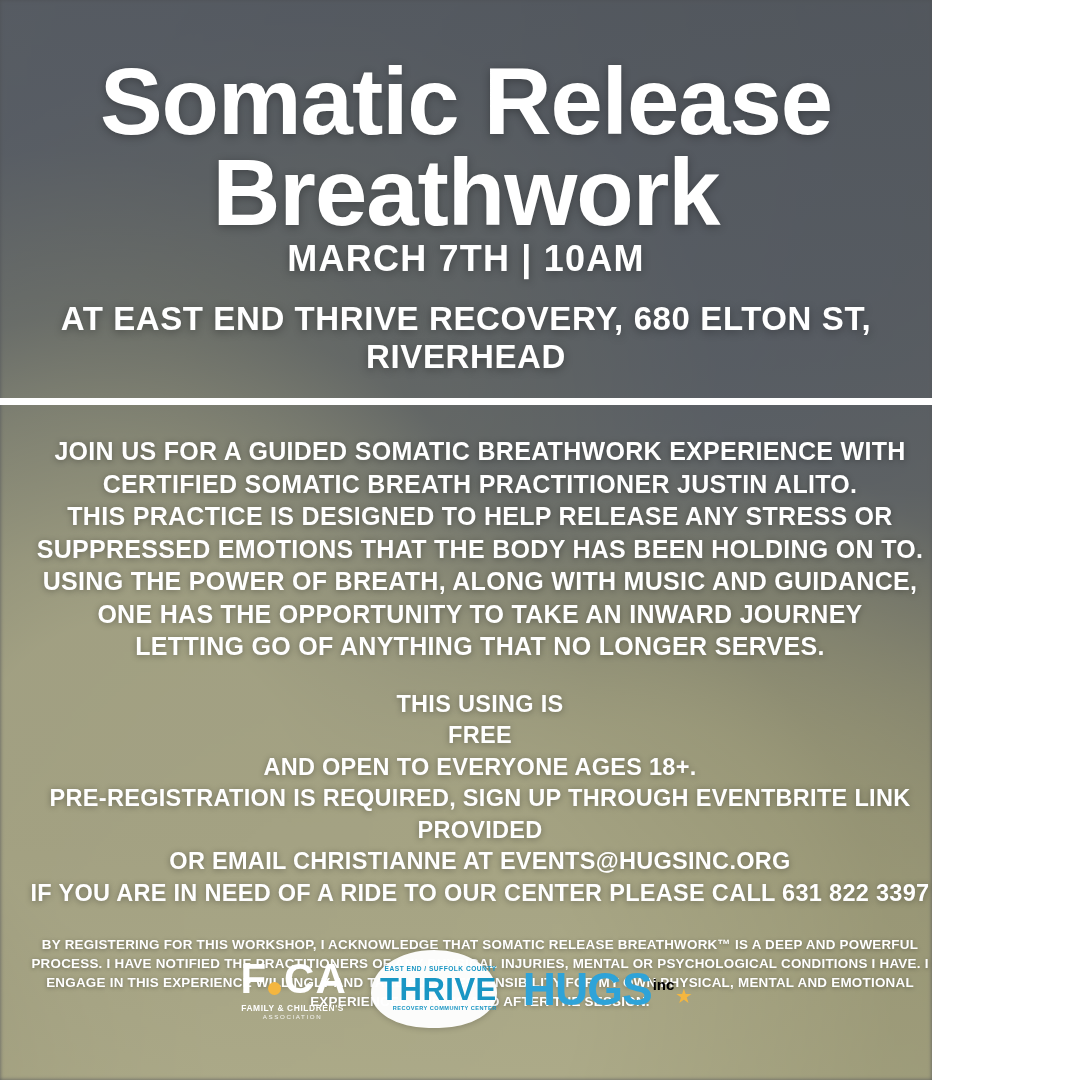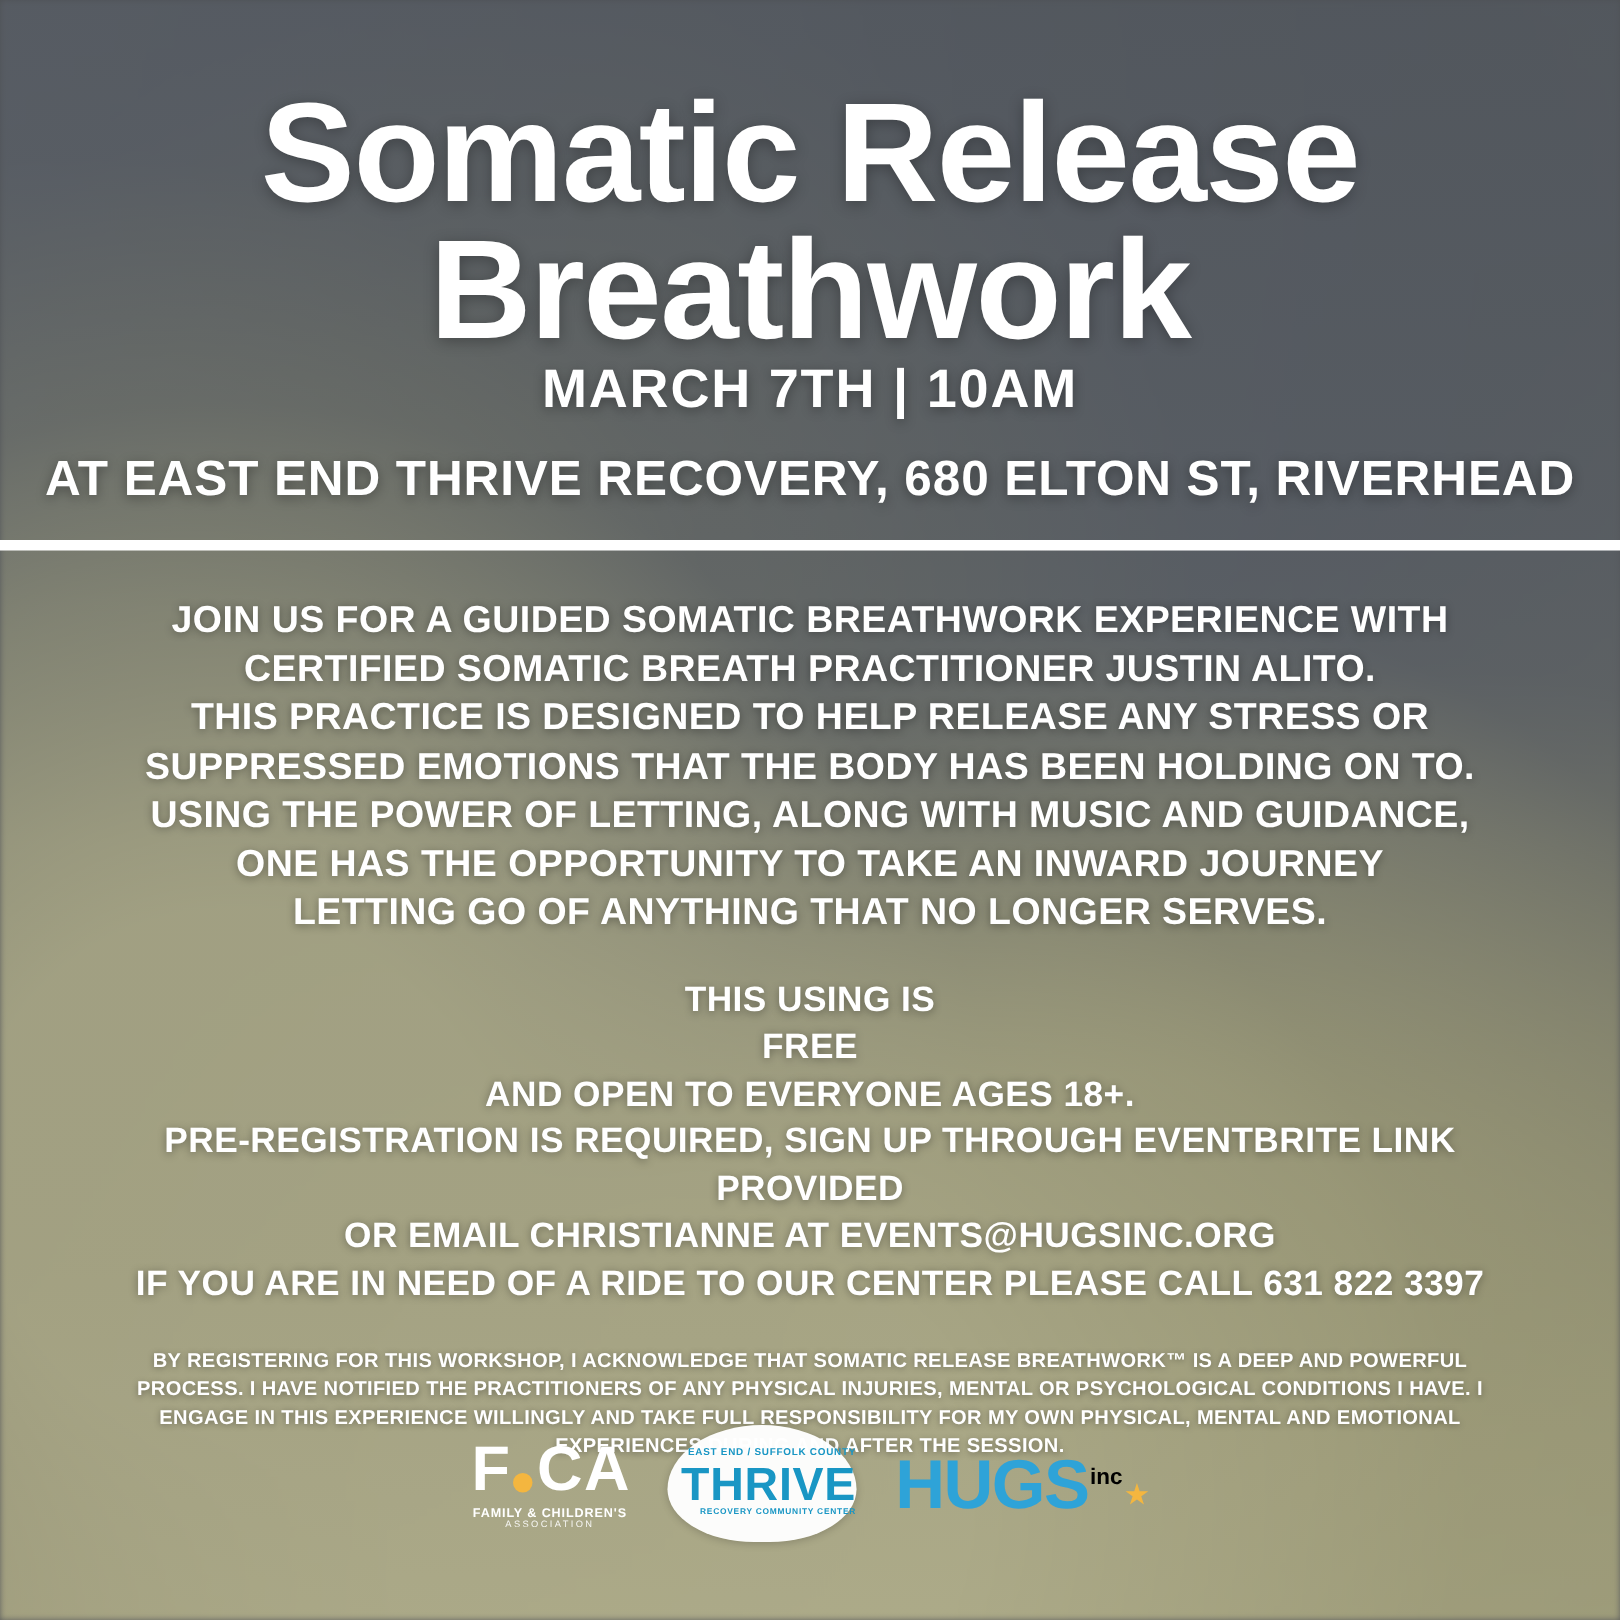--- a/index.html
+++ b/index.html
@@ -6,21 +6,21 @@
 
   html, body {
     width: 1080px;
     height: 1080px;
     overflow: hidden;
     font-family: "Liberation Sans", sans-serif;
   }
 
   .poster {
     position: relative;
-    width: 1080px;
+    width: 932px;
     height: 1080px;
     overflow: hidden;
     background: #6f7174;
   }
 
   
   .bg {
     position: absolute;
     inset: 0;
     background:
@@ -224,21 +224,21 @@
 
       <div class="rule"></div>
     </div>
 
     <div class="body-block">
       <div class="lede">
         <span>JOIN US FOR A GUIDED SOMATIC BREATHWORK EXPERIENCE WITH</span>
         <span>CERTIFIED SOMATIC BREATH PRACTITIONER JUSTIN ALITO.</span>
         <span>THIS PRACTICE IS DESIGNED TO HELP RELEASE ANY STRESS OR</span>
         <span>SUPPRESSED EMOTIONS THAT THE BODY HAS BEEN HOLDING ON TO.</span>
-        <span>USING THE POWER OF LETTING, ALONG WITH MUSIC AND GUIDANCE,</span>
+        <span>USING THE POWER OF BREATH, ALONG WITH MUSIC AND GUIDANCE,</span>
         <span>ONE HAS THE OPPORTUNITY TO TAKE AN INWARD JOURNEY</span>
         <span>LETTING GO OF ANYTHING THAT NO LONGER SERVES.</span>
       </div>
 
       <div class="details">
         <span><span>THIS USING IS </span><b>FREE</b><span> AND OPEN TO EVERYONE AGES 18+.</span></span>
         <span>PRE-REGISTRATION IS REQUIRED, SIGN UP THROUGH EVENTBRITE LINK PROVIDED</span>
         <span>OR EMAIL CHRISTIANNE AT EVENTS@HUGSINC.ORG</span>
         <span>IF YOU ARE IN NEED OF A RIDE TO OUR CENTER PLEASE CALL 631 822 3397</span>
       </div>

